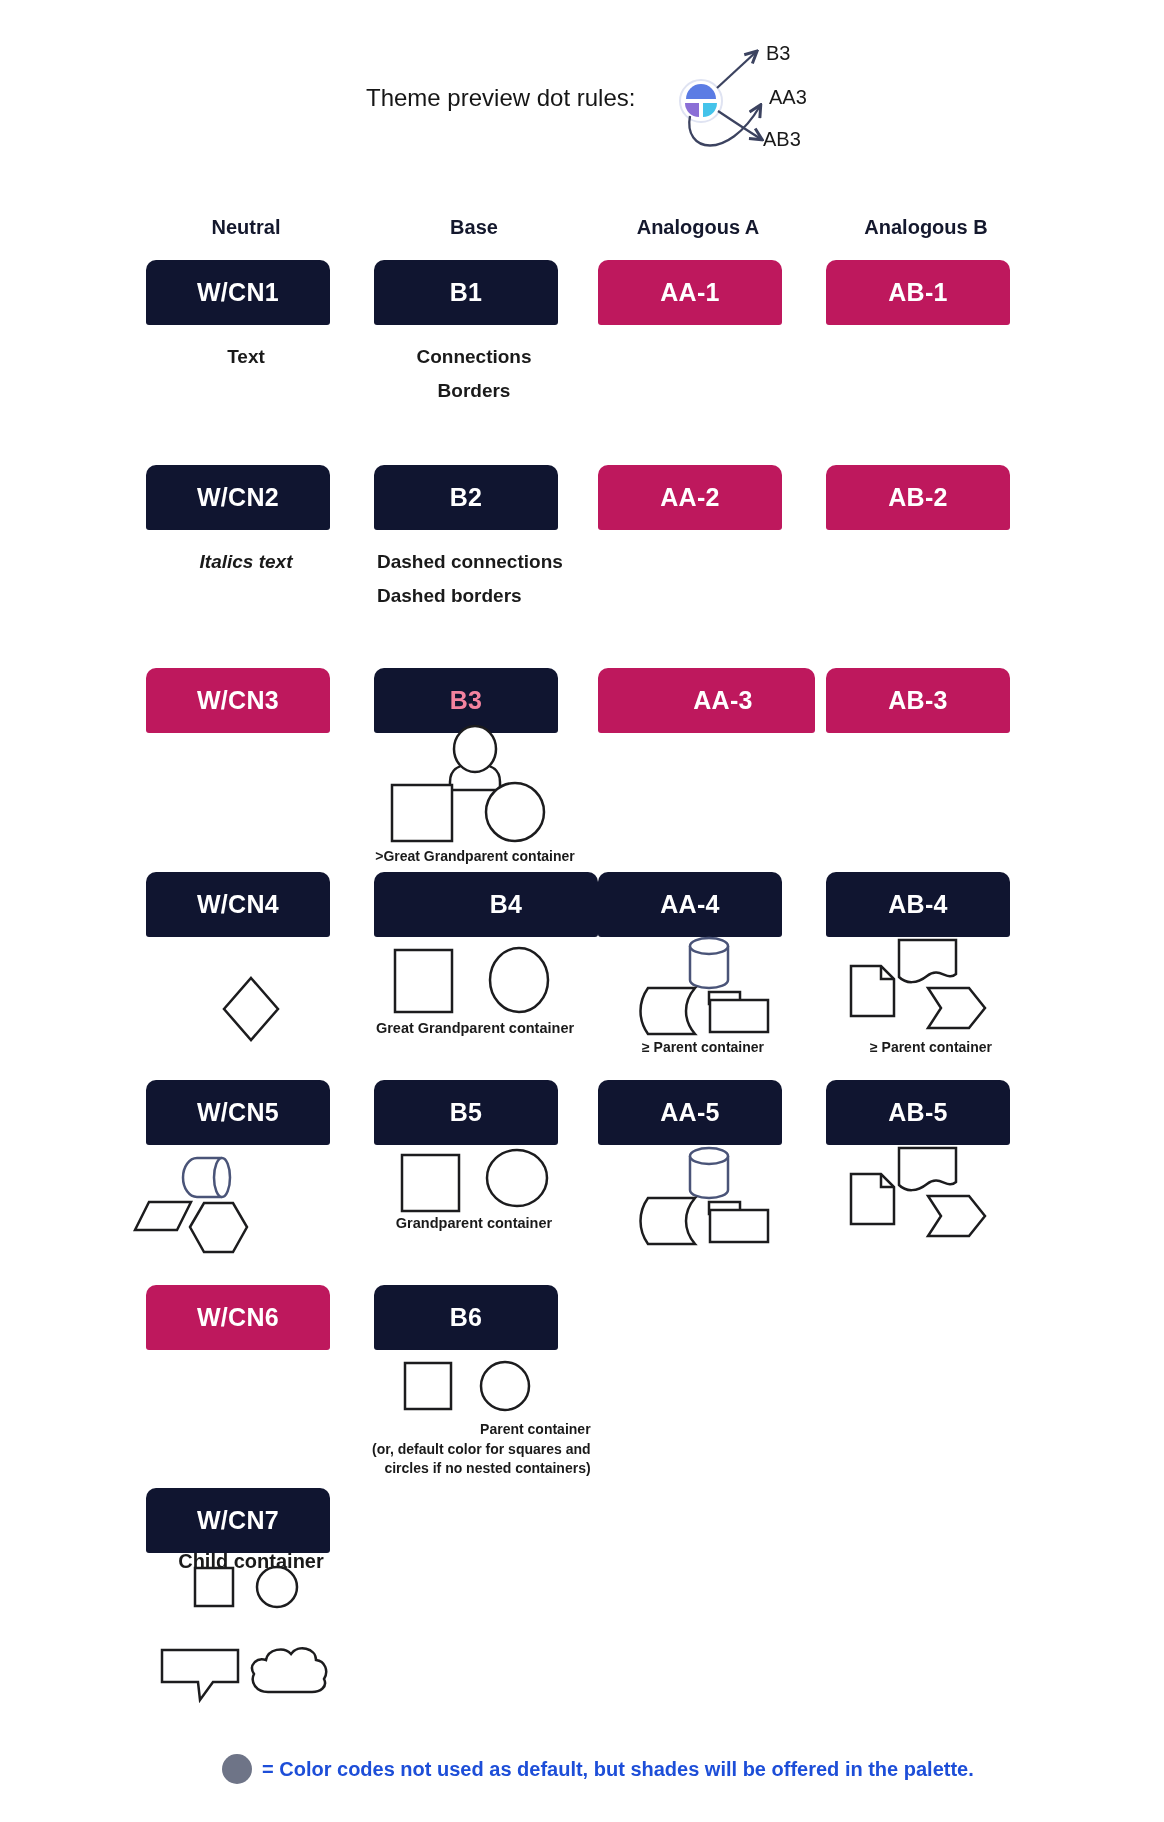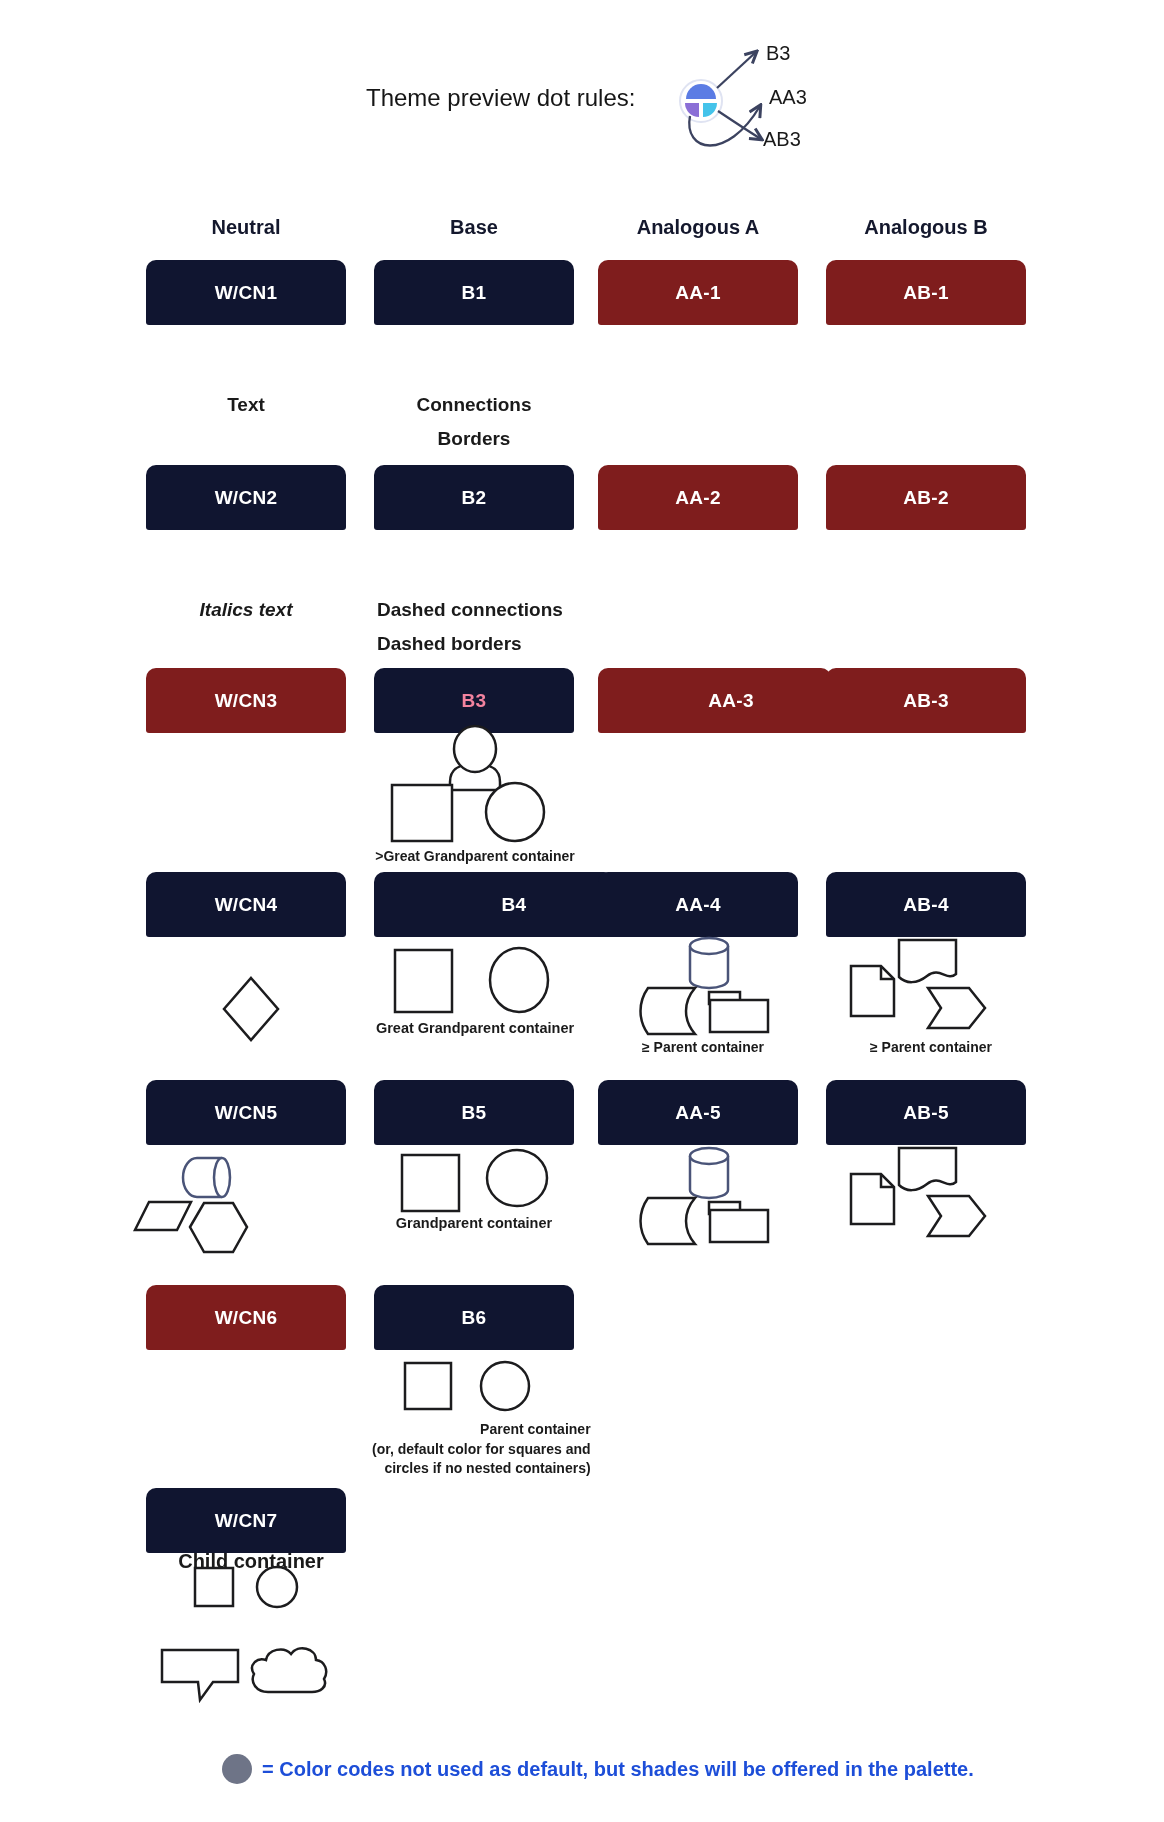--- a/index.html
+++ b/index.html
@@ -5,29 +5,29 @@
   html,body{margin:0;padding:0;background:#ffffff;}
   .canvas{
     position:relative;width:1164px;height:1822px;background:#ffffff;overflow:hidden;
     font-family:"Liberation Sans", sans-serif;color:#1a1a1a;
   }
   .abs{position:absolute;}
   .title{font-size:24px;font-weight:500;color:#161616;}
   .dot-target{font-size:20px;font-weight:400;color:#191919;}
   .col-header{width:200px;text-align:center;font-size:20px;font-weight:700;color:#14182d;}
   .pill{
-    width:200px;height:65px;border-radius:10px 10px 3px 3px;
+    width:184px;height:65px;border-radius:10px 10px 3px 3px;
     display:flex;align-items:center;justify-content:center;
-    font-size:19px;font-weight:600;color:#ffffff;letter-spacing:.3px;
+    font-size:25px;font-weight:600;color:#ffffff;letter-spacing:.3px;
   }
   .pill.dark{background:#101530;}
-  .pill.gray{background:#7f1d1d;}
+  .pill.gray{background:#be185d;}
   .pill.pink-label{color:#f3839f;}
   .cap{font-weight:700;color:#1a1a1a;}
-  .cap-lg{font-size:19px;line-height:34px;margin-top:48px;}
+  .cap-lg{font-size:19px;line-height:34px;}
   .cap-sm{font-size:14px;line-height:19px;text-align:right;}
   .cap-md{font-size:14.5px;}
   .cap-child{font-size:20px;}
   .center{text-align:center;}
   .italic{font-style:italic;}
   .legend-dot{width:30px;height:30px;border-radius:50%;background:#6e7487;}
   .legend-text{font-size:20px;font-weight:700;color:#1d4ed8;}
   svg{display:block;}
 </style>
 </head>

